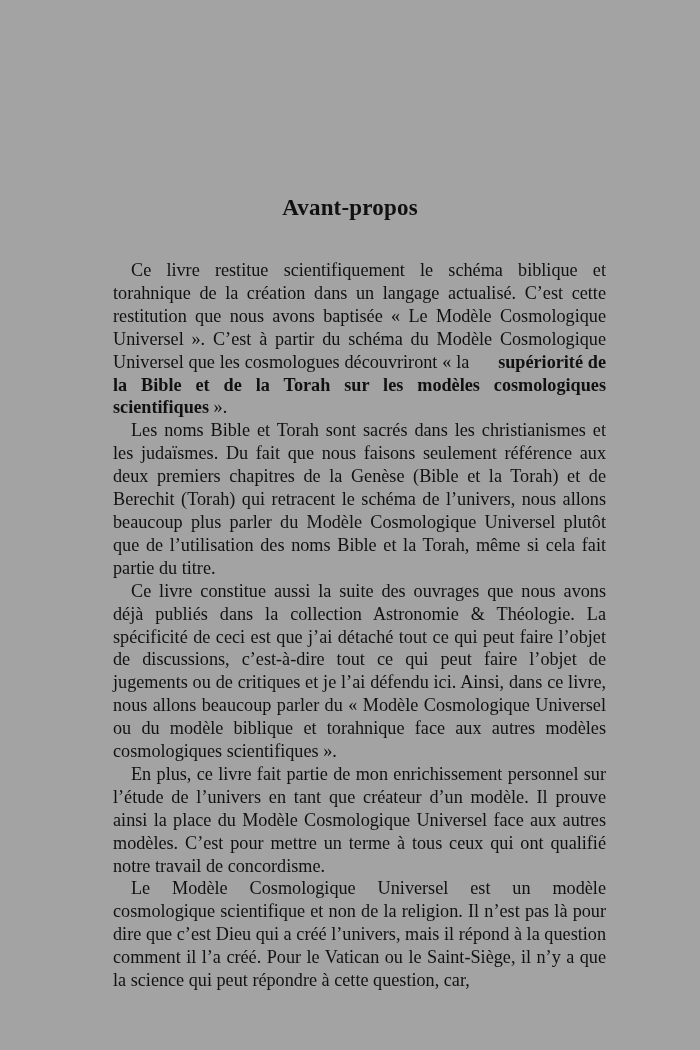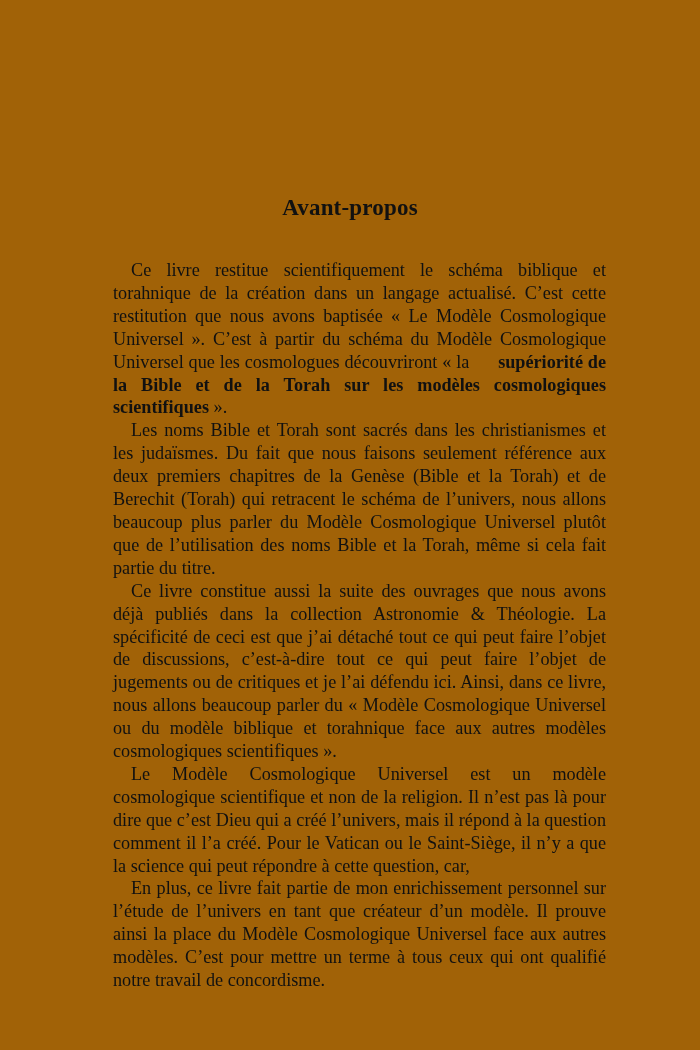--- a/index.html
+++ b/index.html
@@ -13,21 +13,21 @@
       position: relative;
       overflow: hidden;
       font-family: "Liberation Serif", "DejaVu Serif", serif;
       color: #111111;
     }
     .page {
       position: absolute;
       left: 0; top: 0;
       width: 700px;
       height: 1050px;
-      background: #a16207;
+      background: #a3a3a3;
     }
     .title {
       position: absolute;
       top: 193px;
       left: 0;
       width: 700px;
       text-align: center;
       font-weight: bold;
       font-size: 23px;
       line-height: 30px;
@@ -56,16 +56,16 @@
 </head>
 <body>
 
 <div class="page">
   <h1 class="title">Avant-propos</h1>
 
   <div class="body-text">
     <p><span>Ce livre restitue scientifiquement le schéma biblique et torahnique de la création dans un langage actualisé. C’est cette restitution que nous avons baptisée « Le Modèle Cosmologique Universel ». C’est à partir du schéma du Modèle Cosmologique Universel que les cosmologues découvriront « la </span><span class="bold">supériorité de la Bible et de la Torah sur les modèles cosmologiques scientifiques</span><span> ».</span></p>
     <p>Les noms Bible et Torah sont sacrés dans les christianismes et les judaïsmes. Du fait que nous faisons seulement référence aux deux premiers chapitres de la Genèse (Bible et la Torah) et de Berechit (Torah) qui retracent le schéma de l’univers, nous allons beaucoup plus parler du Modèle Cosmologique Universel plutôt que de l’utilisation des noms Bible et la Torah, même si cela fait partie du titre.</p>
     <p>Ce livre constitue aussi la suite des ouvrages que nous avons déjà publiés dans la collection Astronomie &amp; Théologie. La spécificité de ceci est que j’ai détaché tout ce qui peut faire l’objet de discussions, c’est-à-dire tout ce qui peut faire l’objet de jugements ou de critiques et je l’ai défendu ici. Ainsi, dans ce livre, nous allons beaucoup parler du « Modèle Cosmologique Universel ou du modèle biblique et torahnique face aux autres modèles cosmologiques scientifiques ».</p>
+    <p>En plus, ce livre fait partie de mon enrichissement personnel sur l’étude de l’univers en tant que créateur d’un modèle. Il prouve ainsi la place du Modèle Cosmologique Universel face aux autres modèles. C’est pour mettre un terme à tous ceux qui ont qualifié notre travail de concordisme.</p>
     <p>Le Modèle Cosmologique Universel est un modèle cosmologique scientifique et non de la religion. Il n’est pas là pour dire que c’est Dieu qui a créé l’univers, mais il répond à la question comment il l’a créé. Pour le Vatican ou le Saint-Siège, il n’y a que la science qui peut répondre à cette question, car,</p>
-    <p>En plus, ce livre fait partie de mon enrichissement personnel sur l’étude de l’univers en tant que créateur d’un modèle. Il prouve ainsi la place du Modèle Cosmologique Universel face aux autres modèles. C’est pour mettre un terme à tous ceux qui ont qualifié notre travail de concordisme.</p>
   </div>
 </div>
 
 </body></html>

